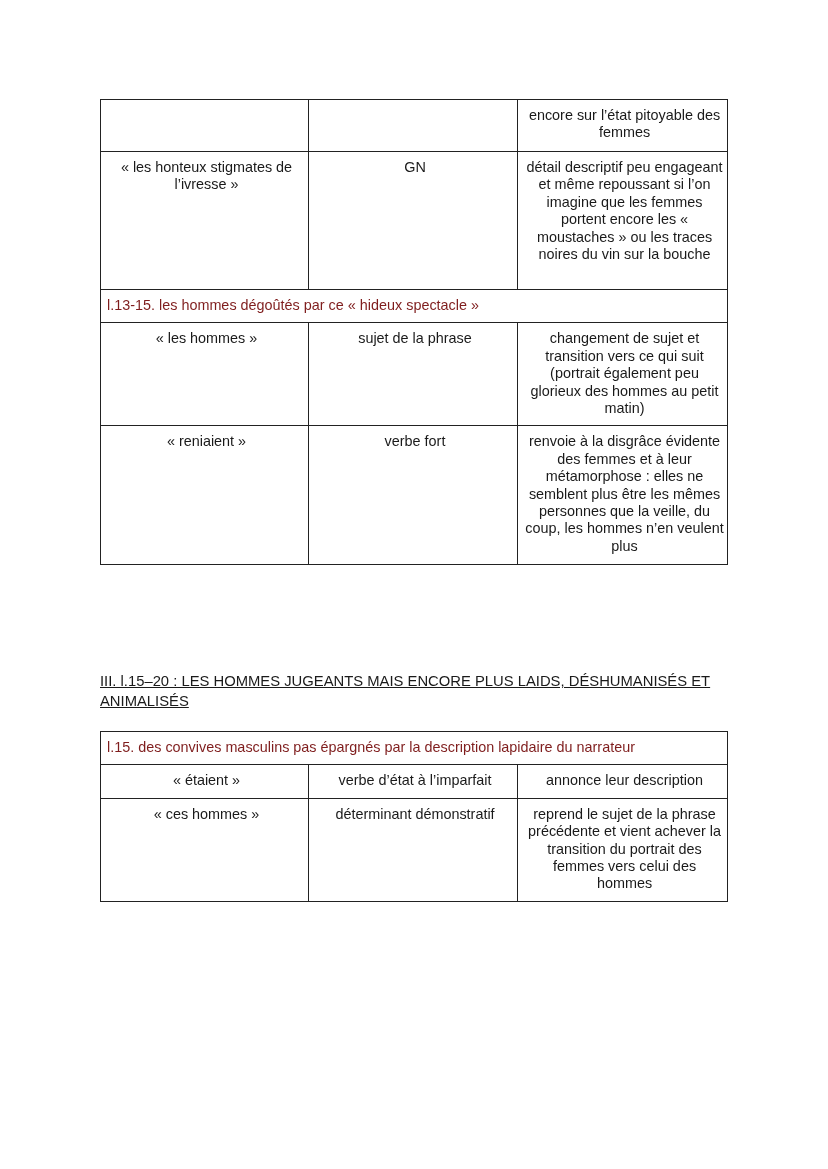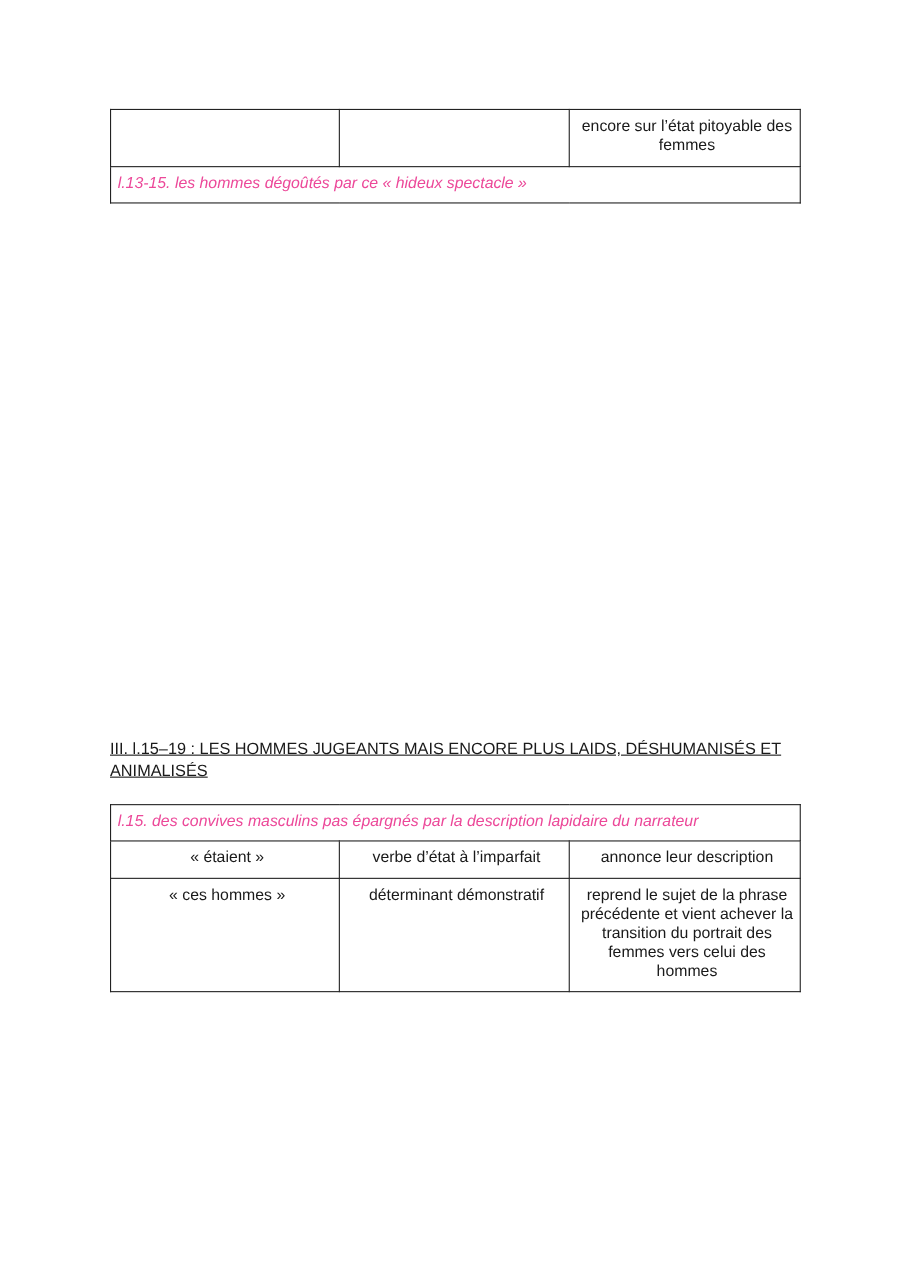--- a/index.html
+++ b/index.html
@@ -13,21 +13,21 @@
       font-size: 14.4px; line-height: 17.4px;
     }
     table.t td {
       border: 1.5px solid #222; vertical-align: top; text-align: center;
       padding: 7px 2px 8px 6px;
     }
     table.t col.c1 { width: 208px; }
     table.t col.c2 { width: 209px; }
     table.t col.c3 { width: 210px; }
     td.sub {
-      text-align: left !important; font-style: italic; color: #ec4899;
+      text-align: left !important; color: #7f1d1d;
       padding: 7px 6px 8px 6px;
     }
     #t1 { top: 99px; }
     #t2 { top: 731px; }
     .heading {
       position: absolute; left: 100px; top: 671px; width: 640px;
       font-size: 14.8px; line-height: 20px; text-decoration: underline;
       color: #1a1a1a;
     }
   </style>
@@ -39,27 +39,42 @@
       <col class="c1">
       <col class="c2">
       <col class="c3">
     </colgroup>
   <tbody>
       <tr style="height:52px">
     <td></td>
     <td></td>
     <td>encore sur l’état pitoyable des femmes</td>
   </tr>
+  <tr style="height:138px">
+    <td>« les honteux stigmates de l’ivresse »</td>
+    <td>GN</td>
+    <td>détail descriptif peu engageant et même repoussant si l’on imagine que les femmes portent encore les « moustaches » ou les traces noires du vin sur la bouche</td>
+  </tr>
   <tr style="height:33px">
     <td colspan="3" class="sub">l.13-15. les hommes dégoûtés par ce « hideux spectacle »</td>
+  </tr>
+  <tr style="height:103px">
+    <td>« les hommes »</td>
+    <td>sujet de la phrase</td>
+    <td>changement de sujet et transition vers ce qui suit (portrait également peu glorieux des hommes au petit matin)</td>
+  </tr>
+  <tr style="height:139px">
+    <td>« reniaient »</td>
+    <td>verbe fort</td>
+    <td>renvoie à la disgrâce évidente des femmes et à leur métamorphose : elles ne semblent plus être les mêmes personnes que la veille, du coup, les hommes n’en veulent plus</td>
   </tr>
 </tbody>
   </table>
 
-<div class="heading">III. l.15–19 : LES HOMMES JUGEANTS MAIS ENCORE PLUS LAIDS, DÉSHUMANISÉS ET ANIMALISÉS</div>
+<div class="heading">III. l.15–20 : LES HOMMES JUGEANTS MAIS ENCORE PLUS LAIDS, DÉSHUMANISÉS ET ANIMALISÉS</div>
 
 <table class="t" id="t2">
   <colgroup>
       <col class="c1">
       <col class="c2">
       <col class="c3">
     </colgroup>
   <tbody>
   <tr style="height:33px">
     <td colspan="3" class="sub">l.15. des convives masculins pas épargnés par la description lapidaire du narrateur</td>

